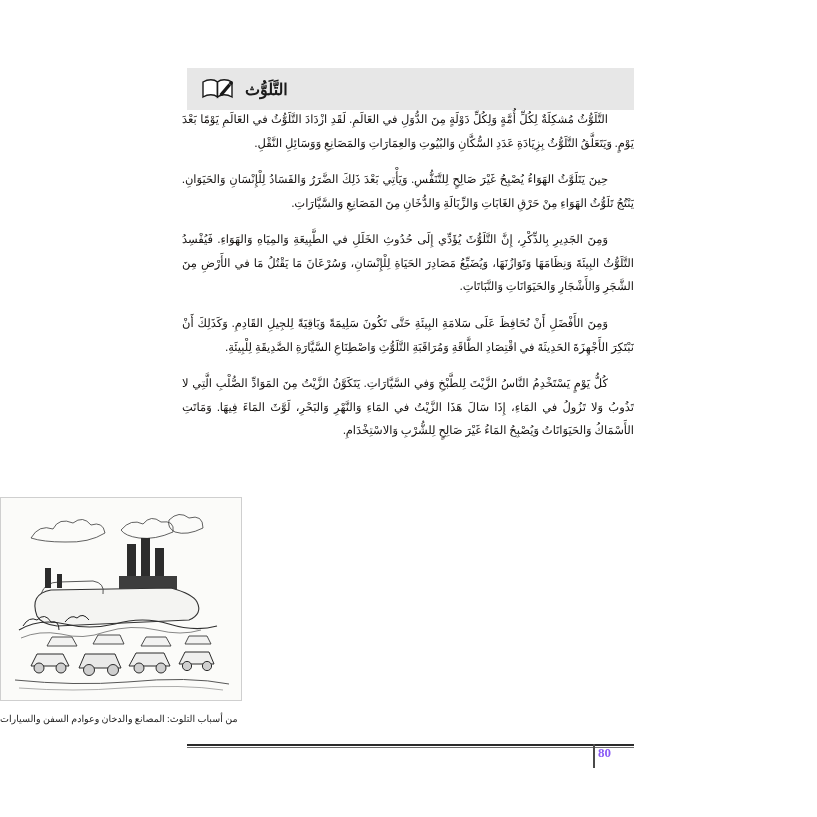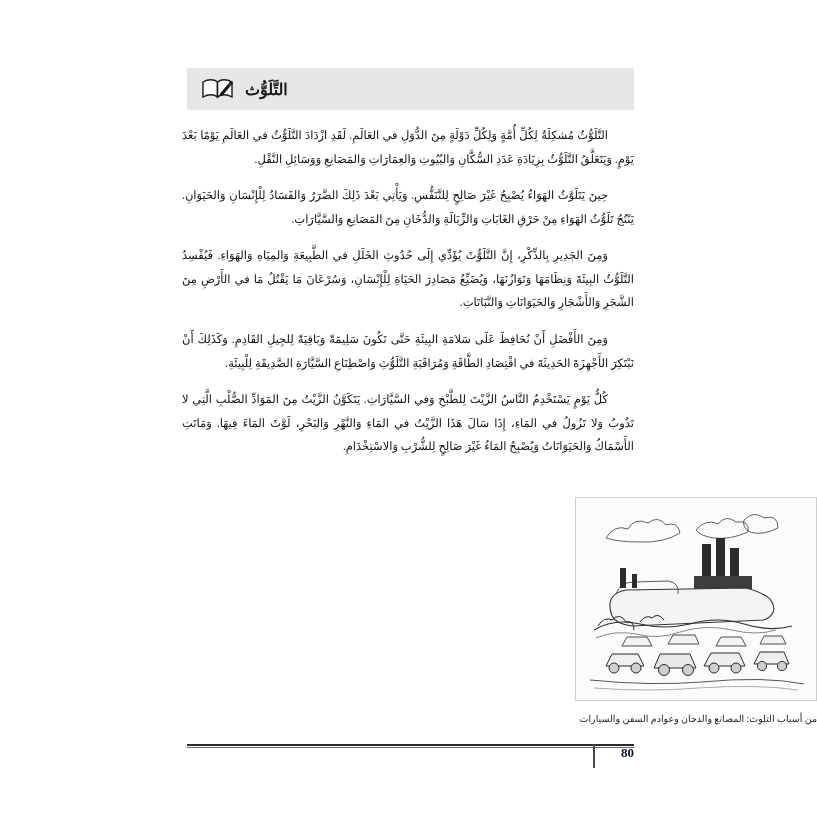--- a/index.html
+++ b/index.html
@@ -45,21 +45,21 @@
   }
   .book-icon {
     display: inline-block;
     width: 34px;
     height: 24px;
     position: relative;
   }
   
   .content {
     position: absolute;
-    top: 124px;
+    top: 108px;
     right: 183px;
     width: 452px;
     text-align: justify;
     direction: rtl;
   }
   .para {
     font-size: 11.5px;
     line-height: 2.05;
     margin: 0 0 13px 0;
     text-align: justify;
@@ -71,21 +71,21 @@
   .para:first-child { text-indent: 26px; }
   .para { text-indent: 26px; }
   
   .figure {
     position: absolute;
     top: 497px;
     left: 0;
     right: 0;
     display: flex;
     flex-direction: column;
-    align-items: flex-start;
+    align-items: flex-end;
   }
   .figure-frame {
     width: 240px;
     height: 202px;
     background: #fbfbf9;
     border: 1px solid #cfcfcf;
     position: relative;
     overflow: hidden;
   }
   .figure-caption {
@@ -107,25 +107,25 @@
   .footer-rule.thin {
     top: 747px;
     height: 1px;
     background: #6d6d6d;
   }
   .page-number {
     position: absolute;
     top: 745px;
     right: 183px;
     width: 36px;
-    text-align: right;
+    text-align: left;
     font-size: 13px;
     font-weight: bold;
     font-family: "Liberation Serif", serif;
-    color: #0f172a;
+    color: #8b5cf6;
   }
   .footer-tick {
     position: absolute;
     top: 744px;
     right: 222px;
     width: 2px;
     height: 24px;
     background: #4a4a4a;
   }
 </style>

